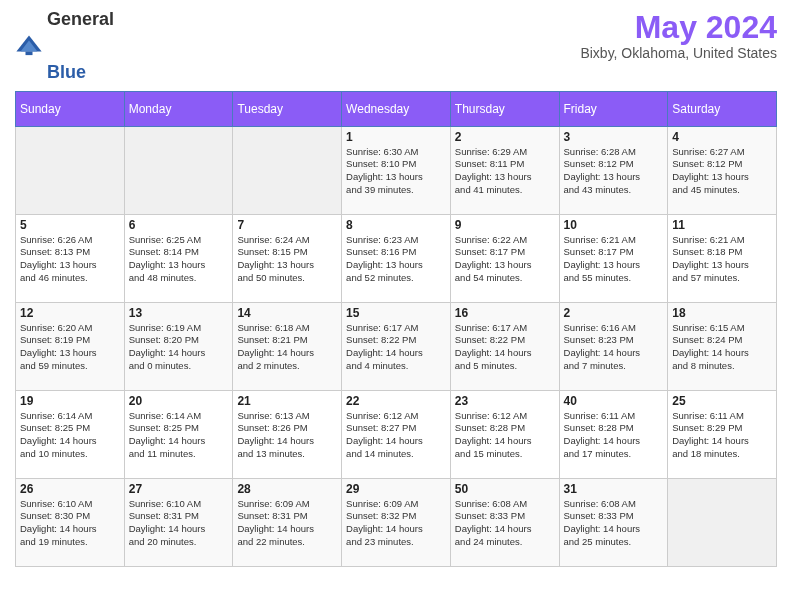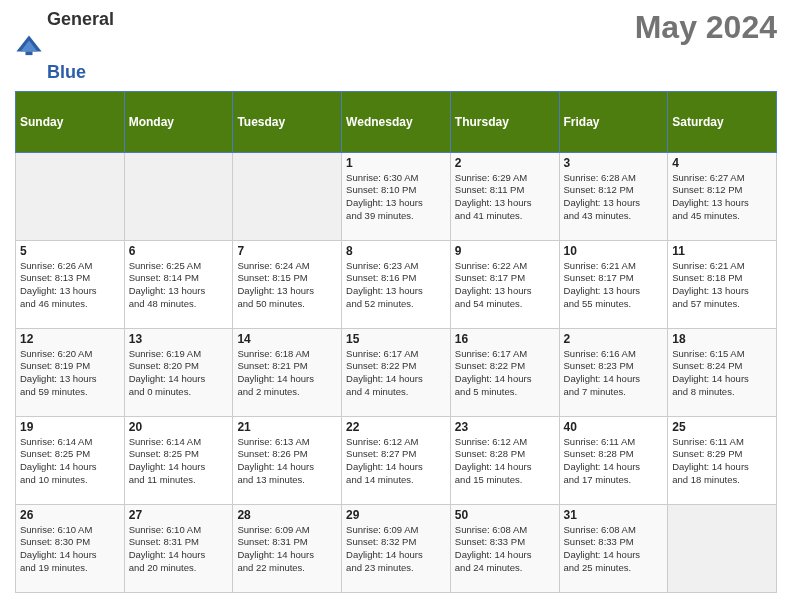--- a/index.html
+++ b/index.html
@@ -46,38 +46,38 @@
     .logo-icon {
       width: 28px;
       height: 28px;
     }
     .title-block {
       text-align: right;
     }
     .main-title {
       font-size: 32px;
       font-weight: bold;
-      color: #737373;
+      color: #8b5cf6;
       line-height: 1.1;
     }
     .subtitle {
       font-size: 14px;
       color: #555;
     }
     .calendar {
       width: 100%;
       border-collapse: collapse;
       border: 1px solid #ccc;
     }
     .calendar th {
-      background: #4d7c0f;
+      background: #8b5cf6;
       color: #fff;
       font-size: 12px;
-      font-weight: bold;
-      padding: 23px 4px;
+      font-weight: normal;
+      padding: 10px 4px;
       text-align: left;
       border: 1px solid #4a7abf;
     }
     .calendar td {
       vertical-align: top;
       border: 1px solid #ccc;
       padding: 3px 4px;
       width: calc(100% / 7);
       min-height: 78px;
       height: 88px;
@@ -116,20 +116,21 @@
         <polygon points="20,12 32,28 8,28" fill="#5588cc"></polygon>
         <rect x="15" y="28" width="10" height="5" fill="#2b5da8"></rect>
       </svg>
       <div class="logo-text">
         <span class="logo-general">General</span>
         <span class="logo-blue">Blue</span>
       </div>
     </div>
     <div class="title-block">
       <div class="main-title">May 2024</div>
+      <div class="subtitle">Bixby, Oklahoma, United States</div>
     </div>
   </div>
 
   <table class="calendar">
     <thead>
       <tr>
       <th>Sunday</th>
           <th>Monday</th>
           <th>Tuesday</th>
           <th>Wednesday</th>

